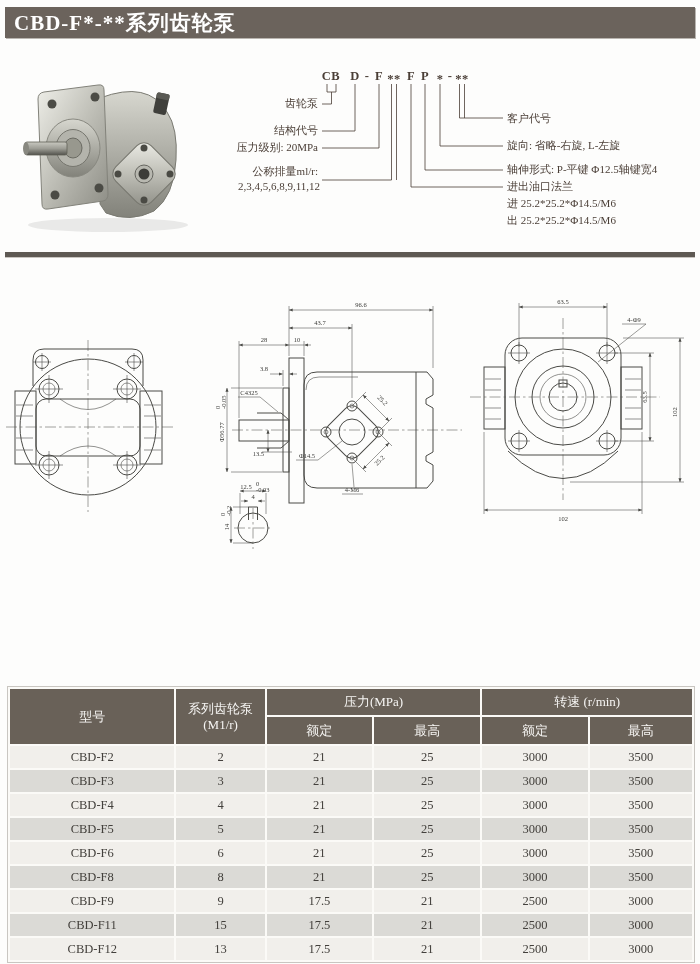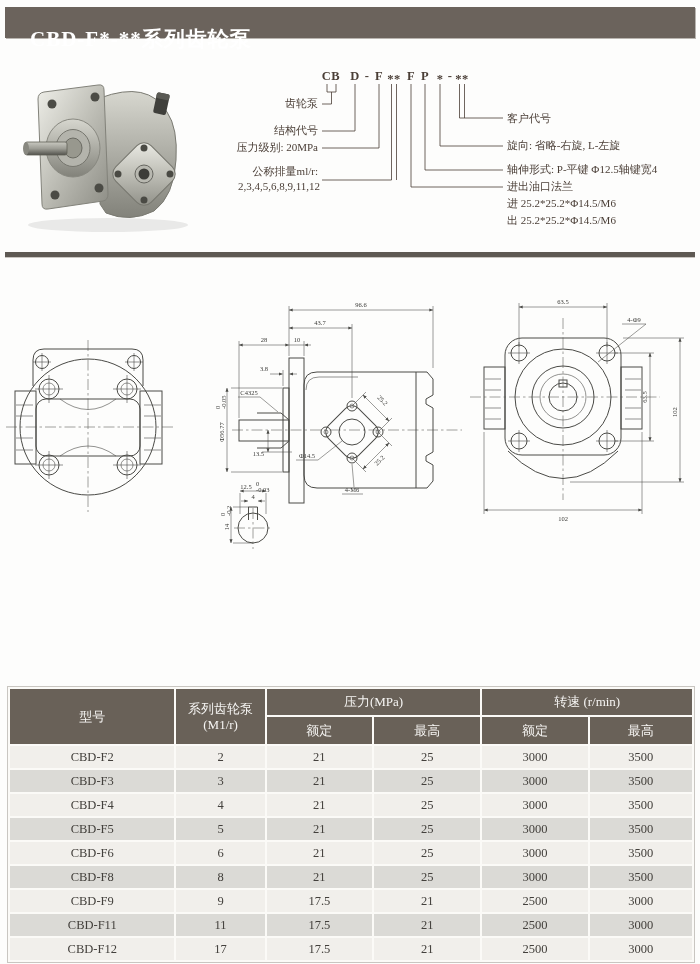--- a/index.html
+++ b/index.html
@@ -1,20 +1,20 @@
 <!DOCTYPE html>
 <html><head>
 <meta charset="utf-8">
 <style>
   html,body{margin:0;padding:0;background:#ffffff;}
   #page{position:relative;width:700px;height:964px;background:#fdfdfc;overflow:hidden;
         font-family:"Liberation Serif","DejaVu Serif",serif;}
   .title-bar{position:absolute;left:5px;top:7px;width:690px;height:31px;background:#6b635c;
              box-shadow:1px 1px 0 #b9b5b0;}
-  .title-bar h1{margin:16px;padding:2px 0 0 9px;font-size:21px;font-weight:600;color:#ffffff;
+  .title-bar h1{margin:0;padding:2px 0 0 9px;font-size:21px;font-weight:600;color:#ffffff;
                 letter-spacing:1px;font-family:"Liberation Serif","DejaVu Serif",serif;}
   .divider{position:absolute;left:5px;top:252px;width:690px;height:5px;background:#5e5953;
            box-shadow:0 1px 0 #c9c5c0;}
   svg.abs{position:absolute;}
   .ln{stroke:#4a4a46;fill:none;stroke-width:1;}
   .thin{stroke:#4a4a46;fill:none;stroke-width:.6;}
   .dim{stroke:#4a4a46;fill:none;stroke-width:.55;}
   .cl{stroke:#55554f;fill:none;stroke-width:.55;stroke-dasharray:11 3 2.5 3;}
   .drawing text{font-family:"Liberation Serif","DejaVu Serif",serif;fill:#3b3b38;stroke:none;font-size:6.5px;}
   .code-svg text{font-family:"Liberation Serif","DejaVu Serif",serif;fill:#4a3e36;stroke:none;}
@@ -458,29 +458,29 @@
         <tr>
           <td>CBD-F9</td>
           <td>9</td>
           <td>17.5</td>
           <td>21</td>
           <td>2500</td>
           <td>3000</td>
         </tr>
         <tr>
           <td>CBD-F11</td>
-          <td>11</td>
+          <td>15</td>
           <td>17.5</td>
           <td>21</td>
           <td>2500</td>
           <td>3000</td>
         </tr>
         <tr>
           <td>CBD-F12</td>
-          <td>17</td>
+          <td>13</td>
           <td>17.5</td>
           <td>21</td>
           <td>2500</td>
           <td>3000</td>
         </tr>
       </tbody>
     </table>
   </div>
 
 </div>

